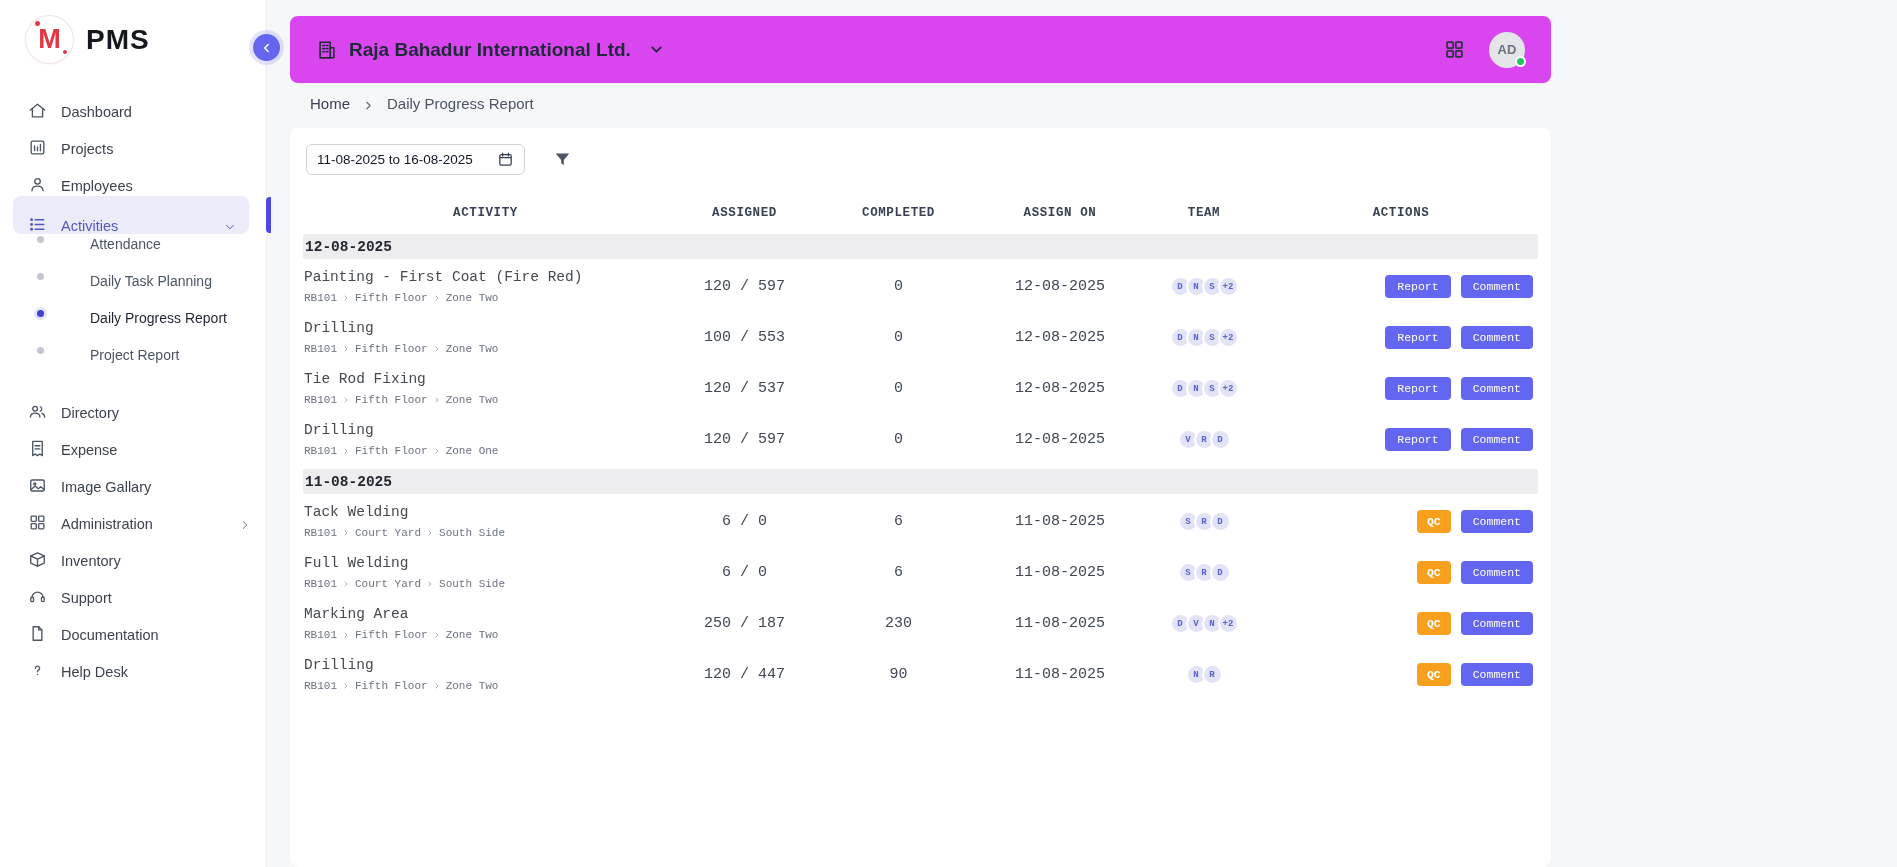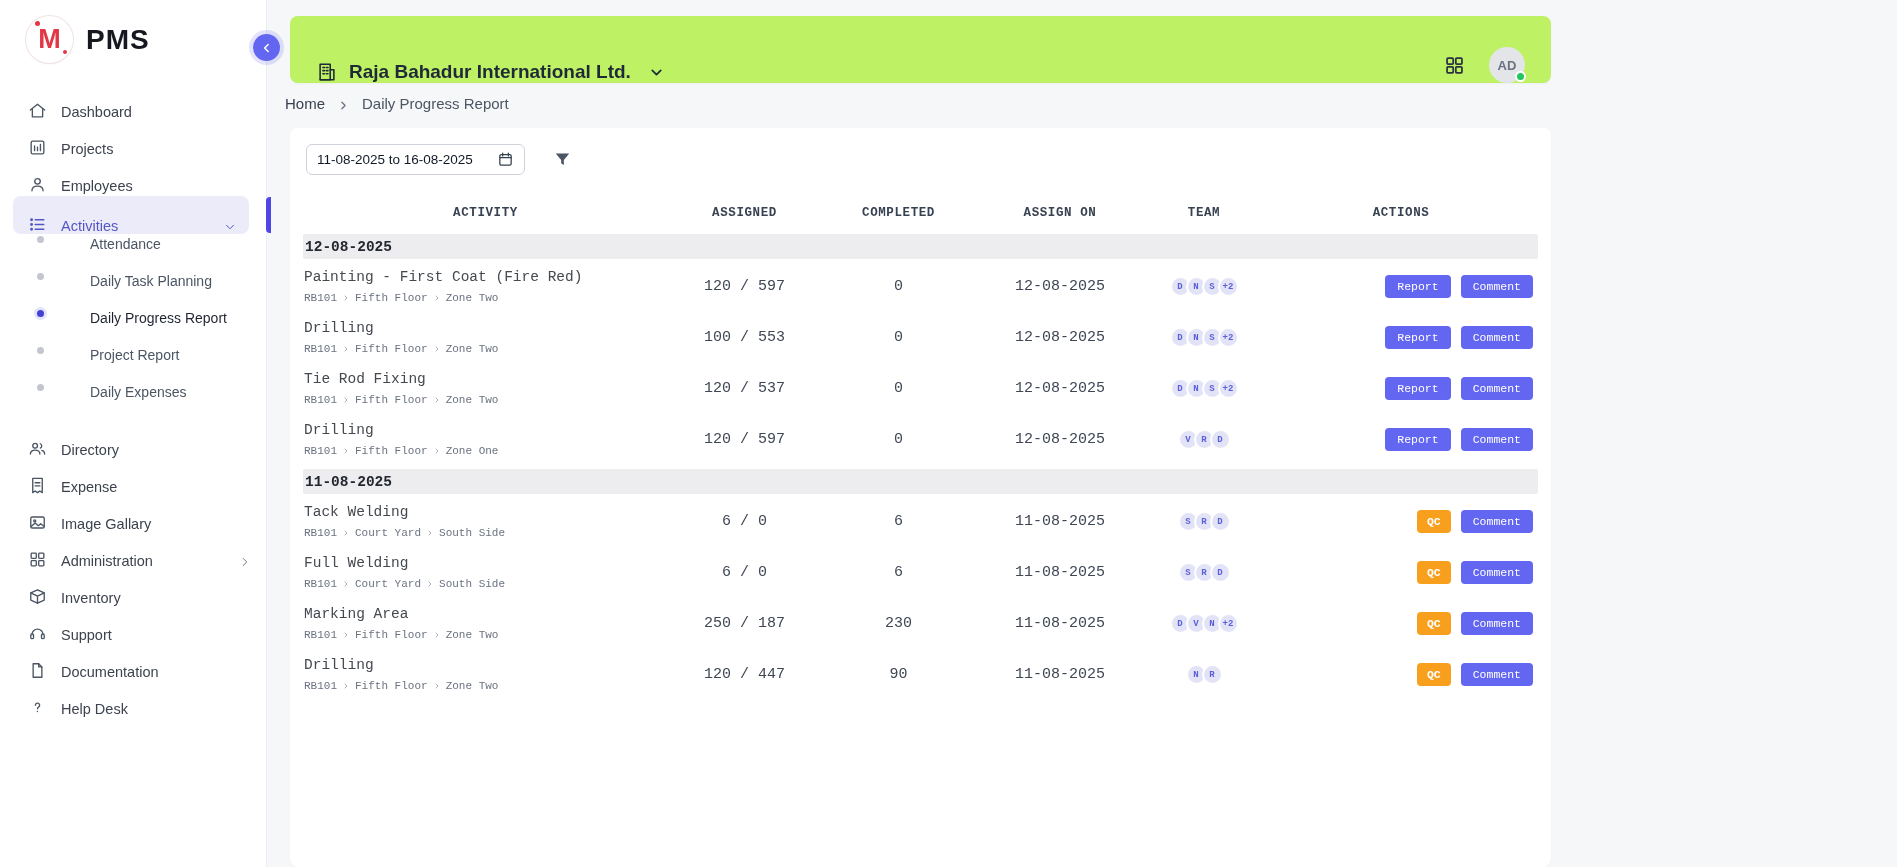--- a/index.html
+++ b/index.html
@@ -30,35 +30,35 @@
   .nav-chevron{margin-left:auto;display:flex;color:#6b7280;}
   .nav-item.active .nav-chevron{color:#5356c5;}
   .nav-chevron svg{width:14px;height:14px;}
   .active-bar{position:absolute;right:-22px;top:1px;width:5px;height:36px;background:var(--accent-deep);border-radius:4px 0 0 4px;}
   .sub-item{display:flex;height:37px;padding-left:37px;cursor:pointer;font-size:14px;color:#4b5563;}
   .sub-dot{width:7px;height:7px;border-radius:50%;background:#c3c6ce;margin-right:46px;flex:none;}
   .sub-item.active .sub-dot{background:#4340d6;box-shadow:0 0 0 3px rgba(67,64,214,.15);}
   .sub-item.active .sub-label{color:#1f2430;font-weight:500;}
 
   
-  .topbar{position:absolute;left:290px;top:16px;width:1261px;height:67px;background:#bef264;border-radius:8px;display:flex;align-items:flex-end;padding:0 26px 0 26px;box-shadow:0 1px 2px rgba(16,24,40,.04);}
+  .topbar{position:absolute;left:290px;top:16px;width:1261px;height:67px;background:#d946ef;border-radius:8px;display:flex;align-items:center;padding:0 26px 0 26px;box-shadow:0 1px 2px rgba(16,24,40,.04);}
   .company{display:flex;align-items:center;gap:11px;cursor:pointer;}
   .company .b-icon{width:22px;height:22px;color:#1f2937;display:flex;}
   .company .b-icon svg{width:22px;height:22px;}
   .company-name{font-size:19px;font-weight:700;color:#1f2937;}
   .company .c-chevron{display:flex;color:#1f2937;margin-left:6px;}
   .company .c-chevron svg{width:17px;height:17px;stroke-width:2.4;}
   .topbar-right{margin-left:auto;display:flex;align-items:center;gap:24px;}
   .apps-icon{width:21px;height:21px;color:#2b3340;display:flex;cursor:pointer;}
   .apps-icon svg{width:21px;height:21px;}
   .avatar{position:relative;width:36px;height:36px;border-radius:50%;background:#e3e5e9;color:#6b7280;font-size:13px;font-weight:700;display:flex;align-items:center;justify-content:center;cursor:pointer;}
   .avatar .dot{position:absolute;right:-1px;bottom:1px;width:11px;height:11px;border-radius:50%;background:var(--online);border:2px solid #fff;}
 
   
-  .breadcrumb{position:absolute;left:285px;top:95px;display:flex;align-items:flex-end;gap:12px;font-size:15px;color:#374151;}
+  .breadcrumb{position:absolute;left:310px;top:95px;display:flex;align-items:flex-end;gap:12px;font-size:15px;color:#374151;}
   .breadcrumb .sep{color:#6b7280;font-size:15px;display:flex;}
   .breadcrumb .sep svg{width:13px;height:13px;stroke-width:2.4;}
   .crumb-link{cursor:pointer;}
   .crumb-current{color:#4b5563;}
 
   
   .main-card{position:absolute;left:290px;top:128px;width:1261px;height:739px;background:#fff;border-radius:8px;box-shadow:0 1px 2px rgba(16,24,40,.04);padding:14px 13px 0 13px;overflow:hidden;}
   .filter-row{display:flex;align-items:center;gap:28px;padding-left:3px;margin-top:2px;}
   .date-range{display:inline-flex;align-items:center;gap:8px;height:31px;border:1px solid #ced3db;border-radius:6px;padding:8px 10px;background:#fff;cursor:pointer;}
   .date-range input{border:none;outline:none;font-family:inherit;font-size:13.5px;color:#111827;width:172px;background:transparent;}
@@ -152,24 +152,20 @@
           <span class="sub-dot"></span>
           <span class="sub-label">Daily Task Planning</span>
         </div>
         <div class="sub-item active">
           <span class="sub-dot"></span>
           <span class="sub-label">Daily Progress Report</span>
         </div>
         <div class="sub-item">
           <span class="sub-dot"></span>
           <span class="sub-label">Project Report</span>
-        </div>
-        <div class="sub-item">
-          <span class="sub-dot"></span>
-          <span class="sub-label">Daily Expenses</span>
         </div>
         <div class="nav-item">
           <span class="nav-icon">
             <svg viewBox="0 0 24 24" fill="none" stroke="currentColor" stroke-width="1.7" stroke-linecap="round" stroke-linejoin="round">
               <circle cx="9" cy="8.5" r="3"></circle>
               <path d="M3 19c0-3.2 2.6-5 6-5s6 1.8 6 5"></path>
               <path d="M15.5 6a3 3 0 0 1 0 5.5"></path>
               <path d="M17.5 14.3c2.2.6 3.5 2.2 3.5 4.7"></path>
             </svg>
           </span>

